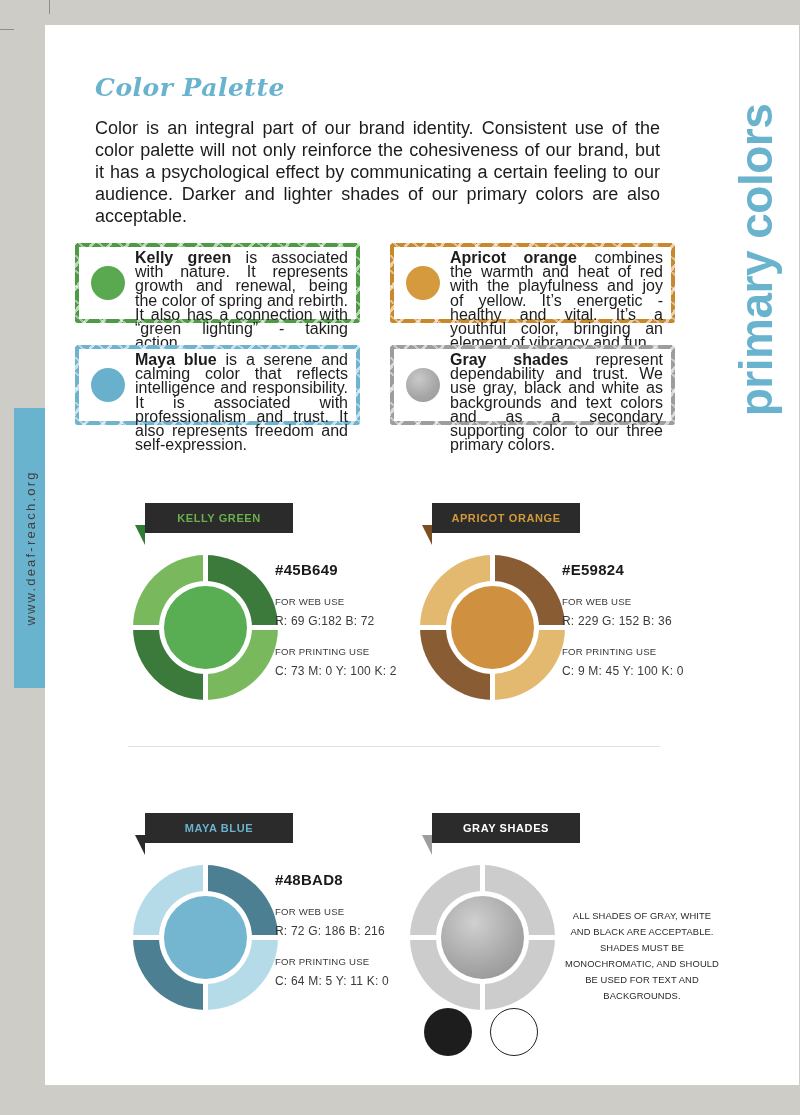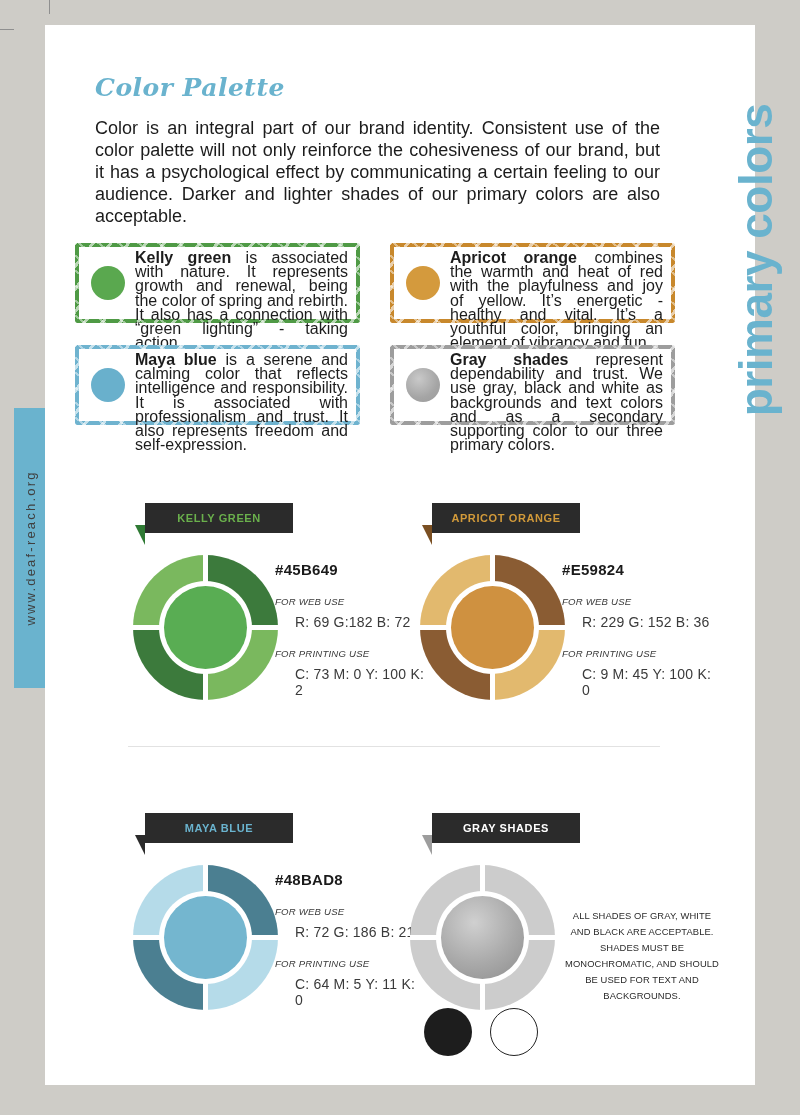--- a/index.html
+++ b/index.html
@@ -11,20 +11,21 @@
   }
   
   .crop{position:absolute;background:#8f8f8f;}
   .crop.v{width:1px;height:14px;}
   .crop.h{height:1px;width:14px;}
 
   
   #page{
     position:absolute;left:45px;top:25px;width:710px;height:1060px;
     background:#ffffff;
+    padding-left:44px;
   }
   
   #urltab{
     position:absolute;left:14px;top:408px;width:31px;height:280px;
     background:#6ab3ce;
   }
   #urltab .txt{
     position:absolute;left:50%;top:50%;
     transform:translate(-50%,-50%) rotate(-90deg);
     white-space:nowrap;
@@ -115,22 +116,22 @@
   }
   .donut .core{
     position:absolute;left:50%;top:50%;width:83px;height:83px;margin:-41.5px 0 0 -41.5px;
     border-radius:50%;
   }
 
   
   .info{position:absolute;left:152px;top:58px;width:150px;}
   .info .hex{font-size:15px;font-weight:bold;color:#1a1a1a;letter-spacing:.3px;}
   .info .grp{margin-top:18px;}
-  .info .grp .h{font-size:9.6px;color:#3a3a3a;letter-spacing:.2px;font-style:italic;}
-  .info .grp .v{font-size:14px;color:#3a3a3a;margin-top:7px;letter-spacing:.2px;margin-left:20px;}
+  .info .grp .h{font-size:9.6px;color:#3a3a3a;letter-spacing:.2px;}
+  .info .grp .v{font-size:12px;color:#3a3a3a;margin-top:7px;letter-spacing:.2px;}
   .info .note{font-size:9.4px;color:#2a2a2a;line-height:16px;letter-spacing:.1px;}
 
   #divider{
     position:absolute;left:128px;top:746px;width:532px;height:1px;background:#e2e2e2;
   }
   
   #bwrow{position:absolute;left:424px;top:1008px;width:130px;height:52px;}
   #bwrow .c{position:absolute;top:0;width:48px;height:48px;border-radius:50%;}
   #bwrow .black{left:0;background:#1d1d1d;}
   #bwrow .white{left:66px;background:#fff;border:1.3px solid #222;box-sizing:border-box;}

